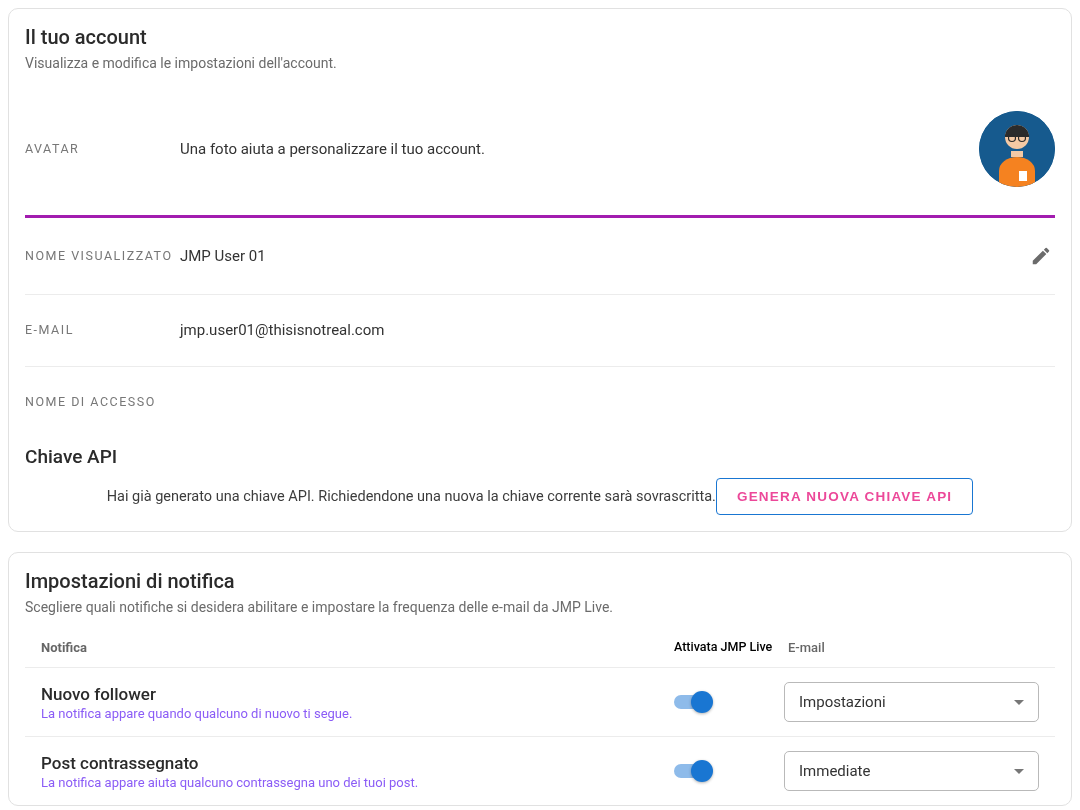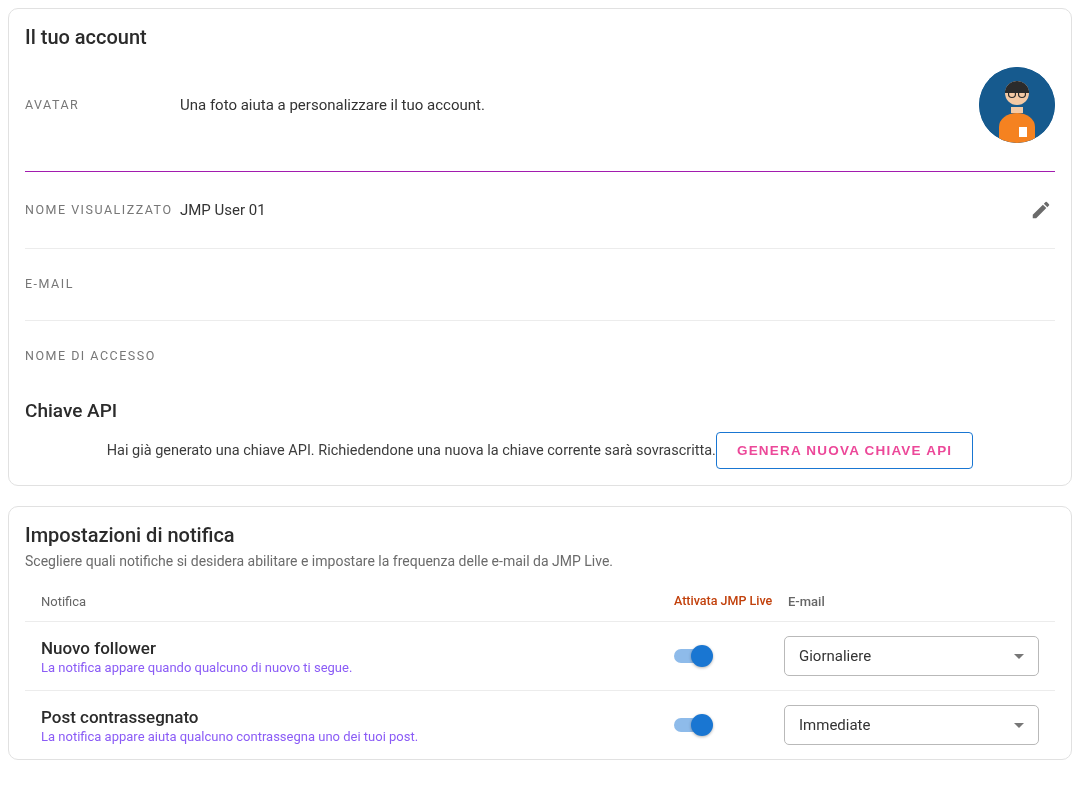--- a/index.html
+++ b/index.html
@@ -71,21 +71,21 @@
     height: 28px;
     cursor: pointer;
     display: flex;
     align-items: center;
     justify-content: center;
   }
   .avatar-row {
     display: flex;
     align-items: center;
     padding: 12px 0 28px 0;
-    border-bottom: 1px solid #a21caf;
+    border-bottom: 3px solid #a21caf;
   }
   .avatar-row .row-value { color: #333; font-size: 15px; }
   .api-title {
     font-size: 19px;
     font-weight: 500;
     color: #2b2b2b;
     margin-top: 24px;
     margin-bottom: 10px;
   }
   .api-row {
@@ -107,22 +107,22 @@
     padding: 10px 20px;
     border-radius: 4px;
     cursor: pointer;
   }
   .table-header {
     display: flex;
     align-items: center;
     padding: 12px 16px;
     border-bottom: 1px solid #ececec;
   }
-  .col-notif { flex: 1; font-size: 13px; color: #666; font-weight: 400; }
-  .col-toggle { width: 110px; font-size: 12.5px; color: #c2410c; font-weight: 500; line-height: 1.3; }
+  .col-notif { flex: 1; font-size: 13px; color: #666; font-weight: 700; }
+  .col-toggle { width: 110px; font-size: 12.5px; color: #000000; font-weight: 500; line-height: 1.3; }
   .col-email { width: 255px; font-size: 13px; color: #666; font-weight: 500; padding-left: 4px; }
   .notif-row {
     display: flex;
     align-items: center;
     padding: 14px 16px;
     border-bottom: 1px solid #ececec;
   }
   .notif-row:last-child { border-bottom: none; }
   .notif-main { flex: 1; }
   .notif-title { font-size: 17px; font-weight: 500; color: #2b2b2b; margin-bottom: 2px; }
@@ -167,20 +167,21 @@
     border-left: 5px solid transparent;
     border-right: 5px solid transparent;
     border-top: 5px solid #777;
   }
 </style>
 </head>
 <body>
 
 <div class="card">
   <div class="section-title">Il tuo account</div>
+  <div class="section-desc">Visualizza e modifica le impostazioni dell'account.</div>
 
   <div class="avatar-row">
     <div class="row-label">AVATAR</div>
     <div class="row-value">Una foto aiuta a personalizzare il tuo account.</div>
     <div class="row-action">
       <div class="avatar-circle">
         <svg width="76" height="76" viewBox="0 0 76 76">
           <circle cx="38" cy="38" r="38" fill="#165a8e"></circle>
           <circle cx="38" cy="26" r="12" fill="#f4c9a4"></circle>
           <path d="M 38 14 a 12 12 0 0 1 12 10 h -24 a 12 12 0 0 1 12 -10" fill="#2b2b2b"></path>
@@ -202,20 +203,21 @@
       <div class="pencil">
         <svg width="22" height="22" viewBox="0 0 24 24">
           <path d="M3 17.25V21h3.75L17.81 9.94l-3.75-3.75L3 17.25zM20.71 7.04a1 1 0 0 0 0-1.41l-2.34-2.34a1 1 0 0 0-1.41 0l-1.83 1.83 3.75 3.75 1.83-1.83z" fill="#6b6b6b"></path>
         </svg>
       </div>
     </div>
   </div>
 
   <div class="row">
     <div class="row-label">E-MAIL</div>
+    <div class="row-value">jmp.user01@thisisnotreal.com</div>
   </div>
 
   <div class="row no-border" style="padding-bottom:8px;">
     <div class="row-label">NOME DI ACCESSO</div>
   </div>
 
   <div class="api-title">Chiave API</div>
   <div class="api-row">
     <div class="api-desc">Hai già generato una chiave API. Richiedendone una nuova la chiave corrente sarà sovrascritta.</div>
     <button class="btn-outline">GENERA NUOVA CHIAVE API</button>
@@ -237,21 +239,21 @@
       <div class="notif-title">Nuovo follower</div>
       <div class="notif-sub">La notifica appare quando qualcuno di nuovo ti segue.</div>
     </div>
     <div class="toggle-cell">
       <div class="toggle">
         <div class="toggle-knob"></div>
       </div>
     </div>
     <div class="select-cell">
       <div class="select">
-        <span>Giornaliere</span>
+        <span>Impostazioni</span>
         <span class="caret"></span>
       </div>
     </div>
   </div>
 
   <div class="notif-row">
     <div class="notif-main">
       <div class="notif-title">Post contrassegnato</div>
       <div class="notif-sub">La notifica appare aiuta qualcuno contrassegna uno dei tuoi post.</div>
     </div>

